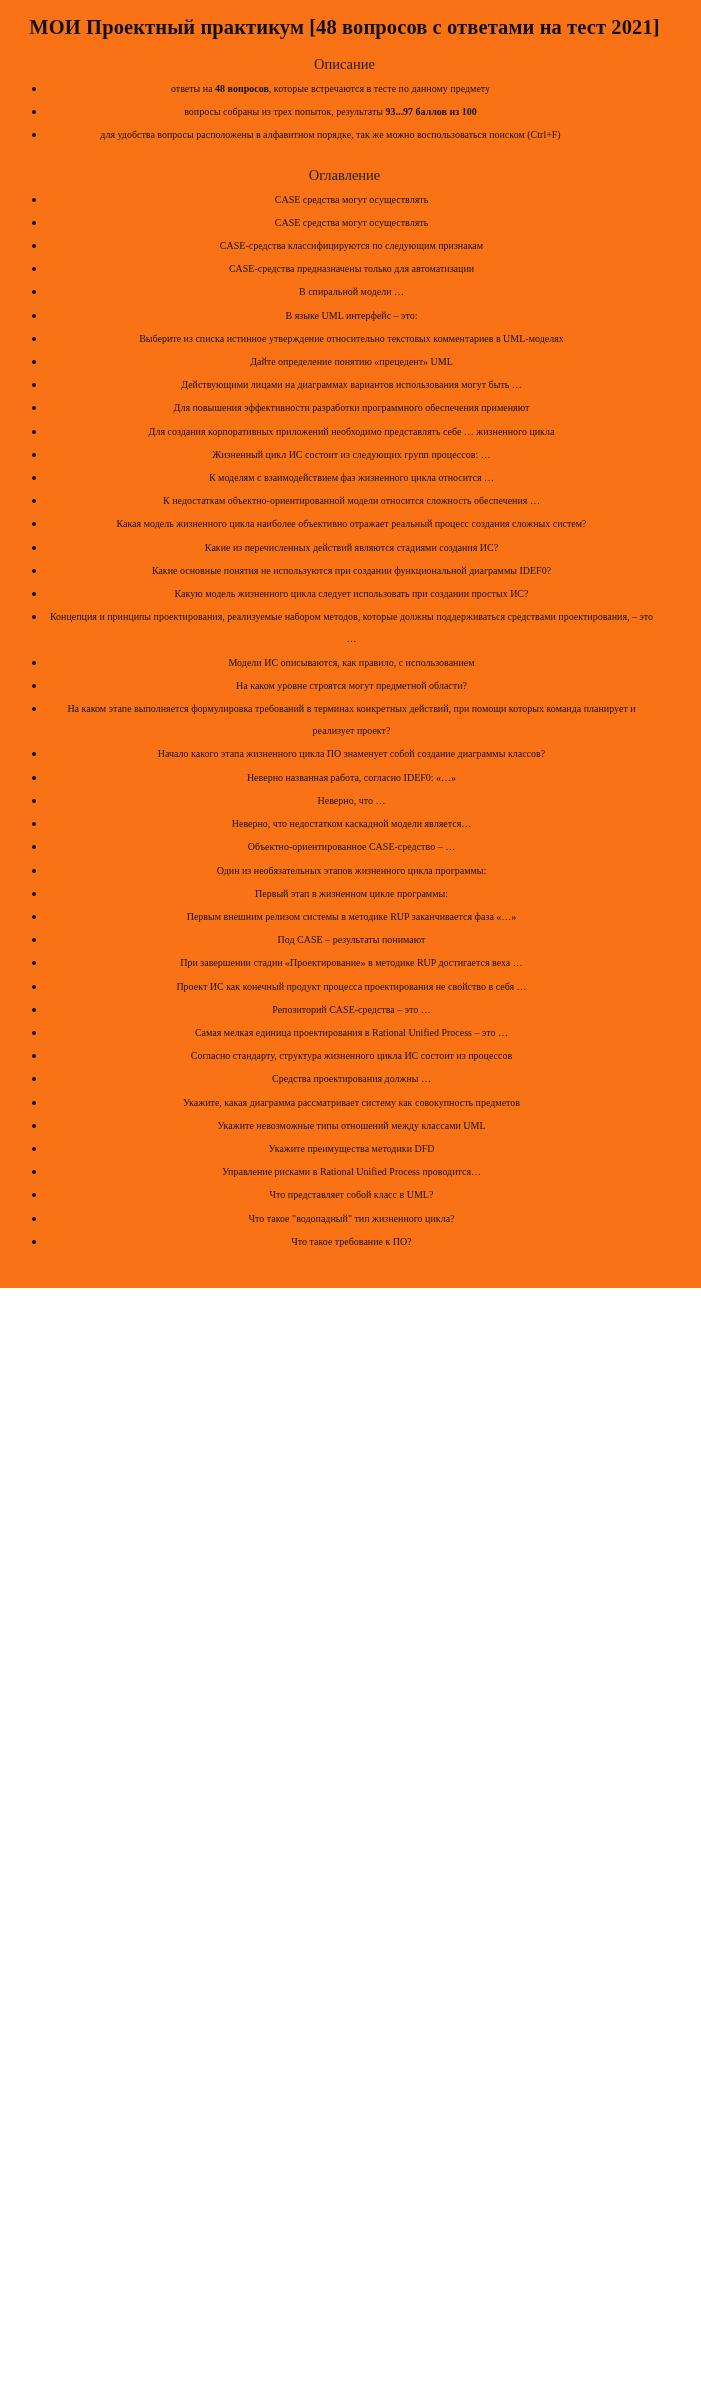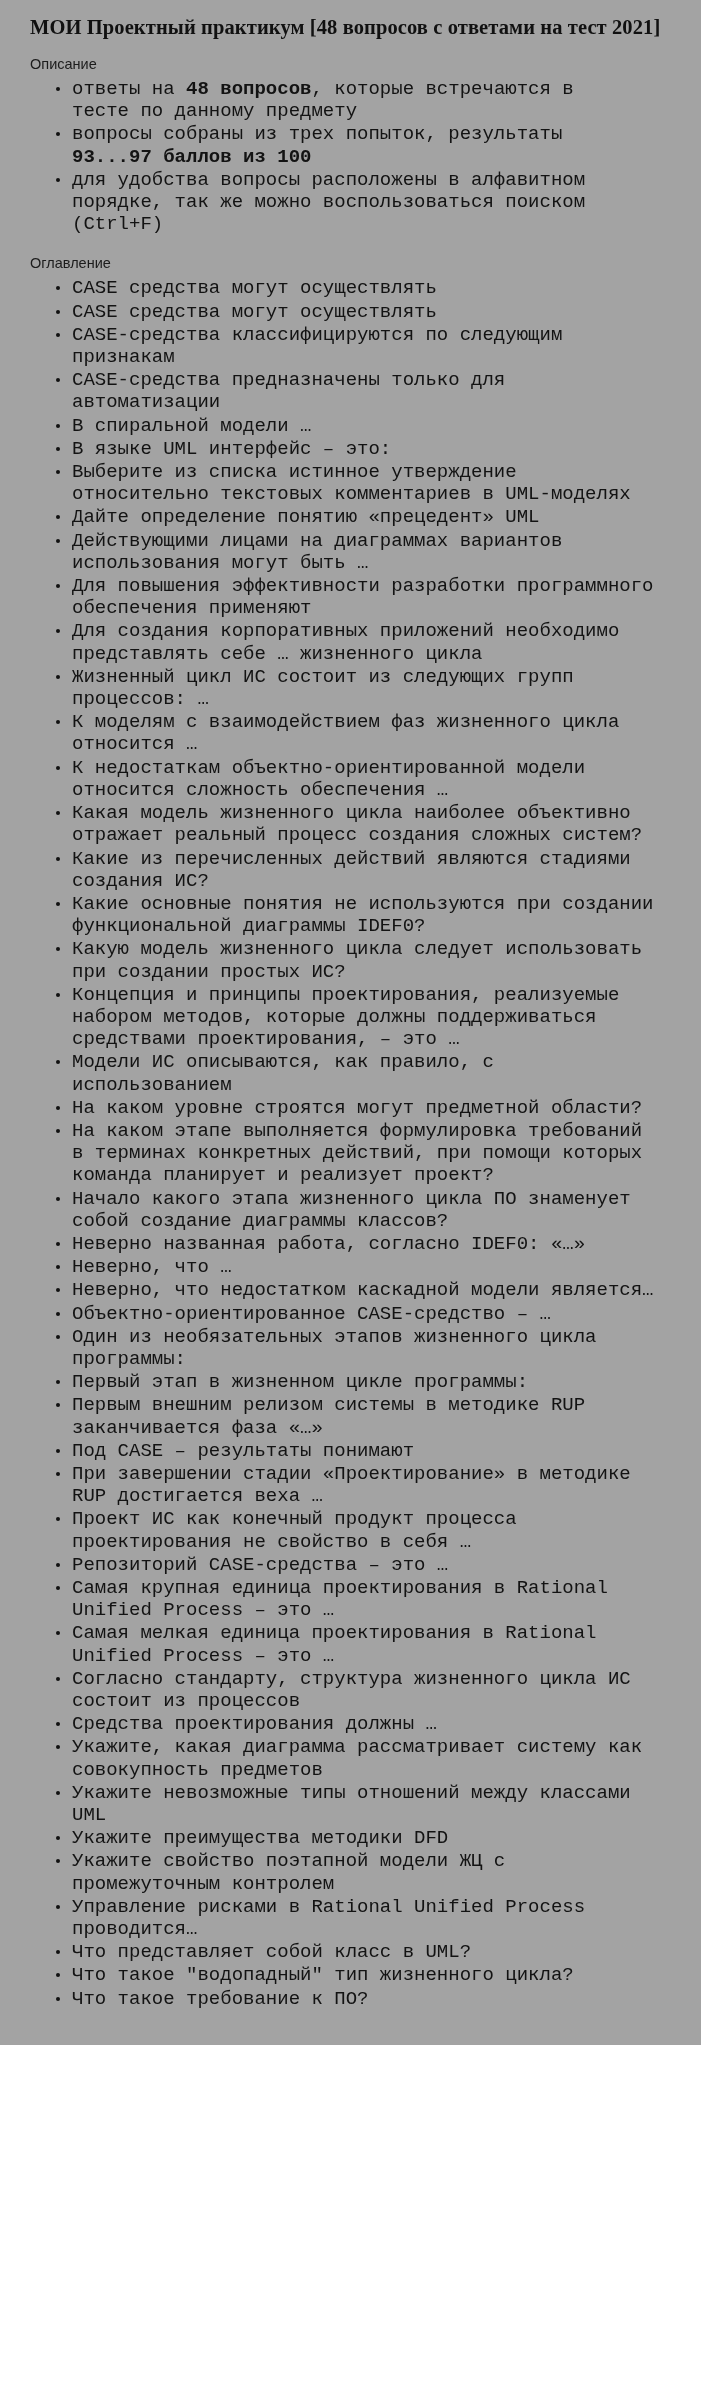--- a/index.html
+++ b/index.html
@@ -10,59 +10,59 @@
   }
   body {
     width: 701px;
     font-family: "Liberation Serif", "DejaVu Serif", serif;
     color: #1a1a1a;
     -webkit-font-smoothing: none;
   }
   .page {
     width: 701px;
     box-sizing: border-box;
-    padding: 14px 18px 34px 30px;
-    background: #a3a3a3;
+    padding: 14px 18px 34px 6px;
+    background: #f97316;
+    text-align: center;
   }
   .doc-title {
     font-family: "Liberation Serif", "DejaVu Serif", serif;
     font-weight: bold;
     font-size: 20.5px;
     line-height: 26px;
     margin: 0 0 14px 0;
     letter-spacing: 0.1px;
     color: #111;
   }
   .section-heading {
-    font-family: Liberation Sans, sans-serif;
+    font-family: Liberation Serif, serif;
     font-size: 14.5px;
     line-height: 20px;
     font-weight: normal;
     margin: 0 0 4px 0;
     color: #1c1c1c;
   }
   .section {
     margin-bottom: 18px;
   }
   .section.toc {
     margin-bottom: 0;
   }
   ul.bullets {
     list-style: none;
     margin: 0;
     padding: 0 0 0 26px;
   }
   ul.bullets > li {
     position: relative;
-    font-size: 19px;
+    font-size: 10px;
     line-height: 22.2px;
     padding: 0 0 0 16px;
     margin: 0 0 1px 0;
     color: #131313;
-    font-family: Liberation Mono, monospace;
   }
   ul.bullets > li::before {
     content: "";
     position: absolute;
     left: 0;
     top: 9px;
     width: 4px;
     height: 4px;
     border-radius: 50%;
     background: #111;
@@ -123,28 +123,26 @@
         <li><span>Неверно, что …</span></li>
         <li><span>Неверно, что недостатком каскадной модели является…</span></li>
         <li><span>Объектно-ориентированное CASE-средство – …</span></li>
         <li><span>Один из необязательных этапов жизненного цикла программы:</span></li>
         <li><span>Первый этап в жизненном цикле программы:</span></li>
         <li><span>Первым внешним релизом системы в методике RUP заканчивается фаза «…»</span></li>
         <li><span>Под CASE – результаты понимают</span></li>
         <li><span>При завершении стадии «Проектирование» в методике RUP достигается веха …</span></li>
         <li><span>Проект ИС как конечный продукт процесса проектирования не свойство в себя …</span></li>
         <li><span>Репозиторий CASE-средства – это …</span></li>
-        <li><span>Самая крупная единица проектирования в Rational Unified Process – это …</span></li>
         <li><span>Самая мелкая единица проектирования в Rational Unified Process – это …</span></li>
         <li><span>Согласно стандарту, структура жизненного цикла ИС состоит из процессов</span></li>
         <li><span>Средства проектирования должны …</span></li>
         <li><span>Укажите, какая диаграмма рассматривает систему как совокупность предметов</span></li>
         <li><span>Укажите невозможные типы отношений между классами UML</span></li>
         <li><span>Укажите преимущества методики DFD</span></li>
-        <li><span>Укажите свойство поэтапной модели ЖЦ с промежуточным контролем</span></li>
         <li><span>Управление рисками в Rational Unified Process проводится…</span></li>
         <li><span>Что представляет собой класс в UML?</span></li>
         <li><span>Что такое "водопадный" тип жизненного цикла?</span></li>
         <li><span>Что такое требование к ПО?</span></li>
       </ul>
   </div>
 
 </div>
 
 </body></html>

